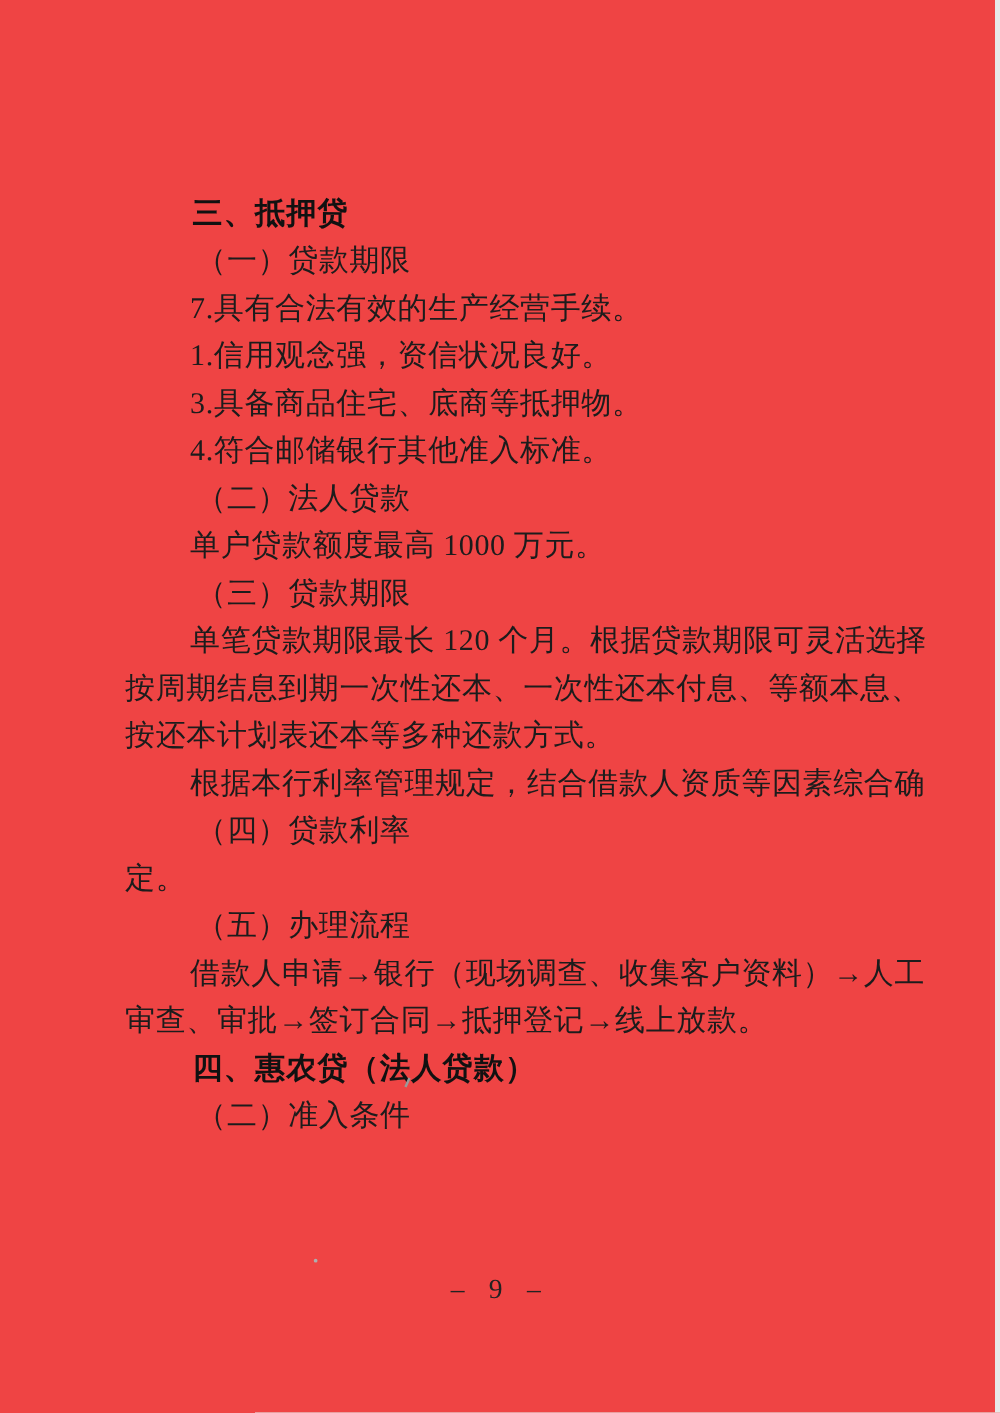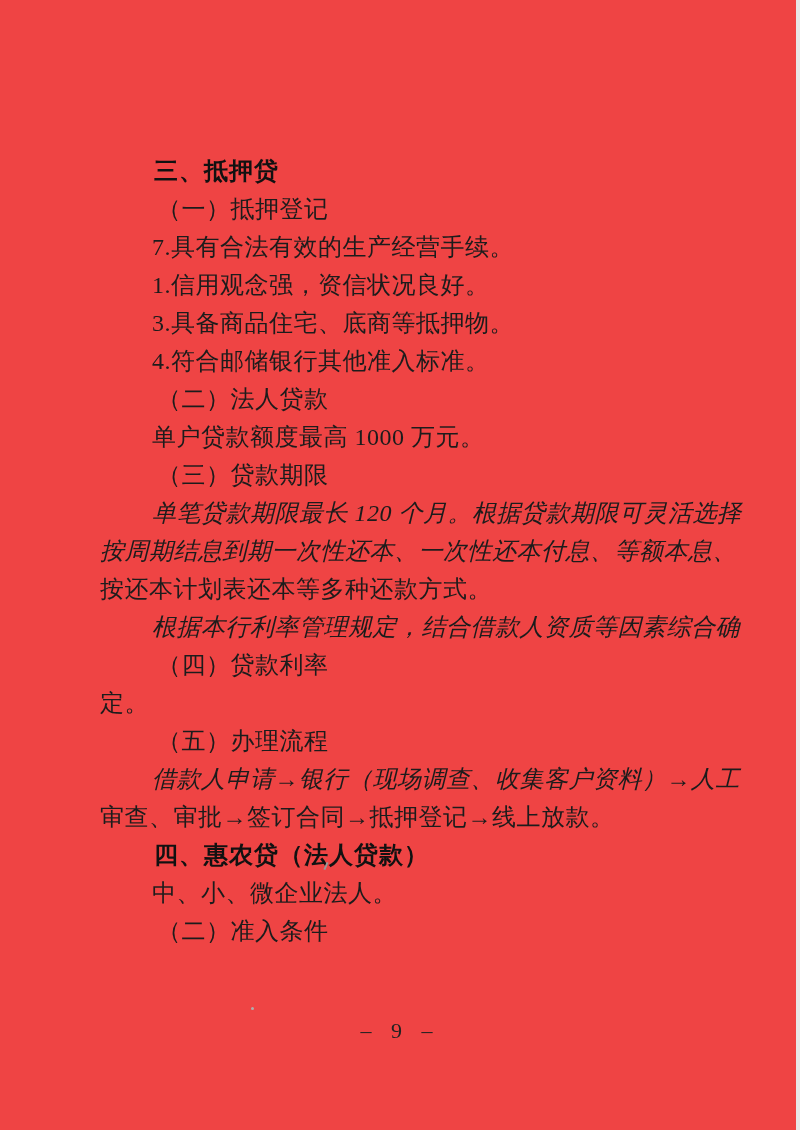--- a/index.html
+++ b/index.html
@@ -48,21 +48,20 @@
   
   .pc {
     padding-left: 0;
   }
   
   .jf {
     box-sizing: border-box;
     width: 606px;
     text-align: justify;
     text-align-last: justify;
-    font-style: italic;
   }
   .footer {
     position: absolute;
     left: 0;
     top: 1012px;
     width: 800px;
     height: 38px;
     line-height: 38px;
     text-align: center;
     font-size: 22px;
@@ -88,39 +87,38 @@
     border-radius: 50%;
     background: #aeaeae;
   }
 </style>
 </head>
 <body>
 
 <div class="page">
   <div class="content">
     <div class="line h1">三、抵押贷</div>
-    <div class="line h2">（一）抵押登记</div>
+    <div class="line h2">（一）贷款期限</div>
     <div class="line item">7.具有合法有效的生产经营手续。</div>
     <div class="line item">1.信用观念强，资信状况良好。</div>
     <div class="line item">3.具备商品住宅、底商等抵押物。</div>
     <div class="line item">4.符合邮储银行其他准入标准。</div>
     <div class="line h2">（二）法人贷款</div>
     <div class="line pf">单户贷款额度最高 1000 万元。</div>
     <div class="line h2">（三）贷款期限</div>
     <div class="line pf jf">单笔贷款期限最长 120 个月。根据贷款期限可灵活选择</div>
     <div class="line pc jf">按周期结息到期一次性还本、一次性还本付息、等额本息、</div>
     <div class="line pc">按还本计划表还本等多种还款方式。</div>
     <div class="line pf jf">根据本行利率管理规定，结合借款人资质等因素综合确</div>
     <div class="line h2">（四）贷款利率</div>
     <div class="line pc">定。</div>
     <div class="line h2">（五）办理流程</div>
     <div class="line pf jf">借款人申请→银行（现场调查、收集客户资料）→人工</div>
     <div class="line pc">审查、审批→签订合同→抵押登记→线上放款。</div>
     <div class="line h1">四、惠农贷（法人贷款）</div>
-    <div class="line pf">中、小、微企业法人。</div>
     <div class="line h2">（二）准入条件</div>
   </div>
 
   <div class="footer">– 9 –</div>
 
   <div class="speck1"></div>
   <div class="speck2"></div>
 </div>
 
 </body></html>

